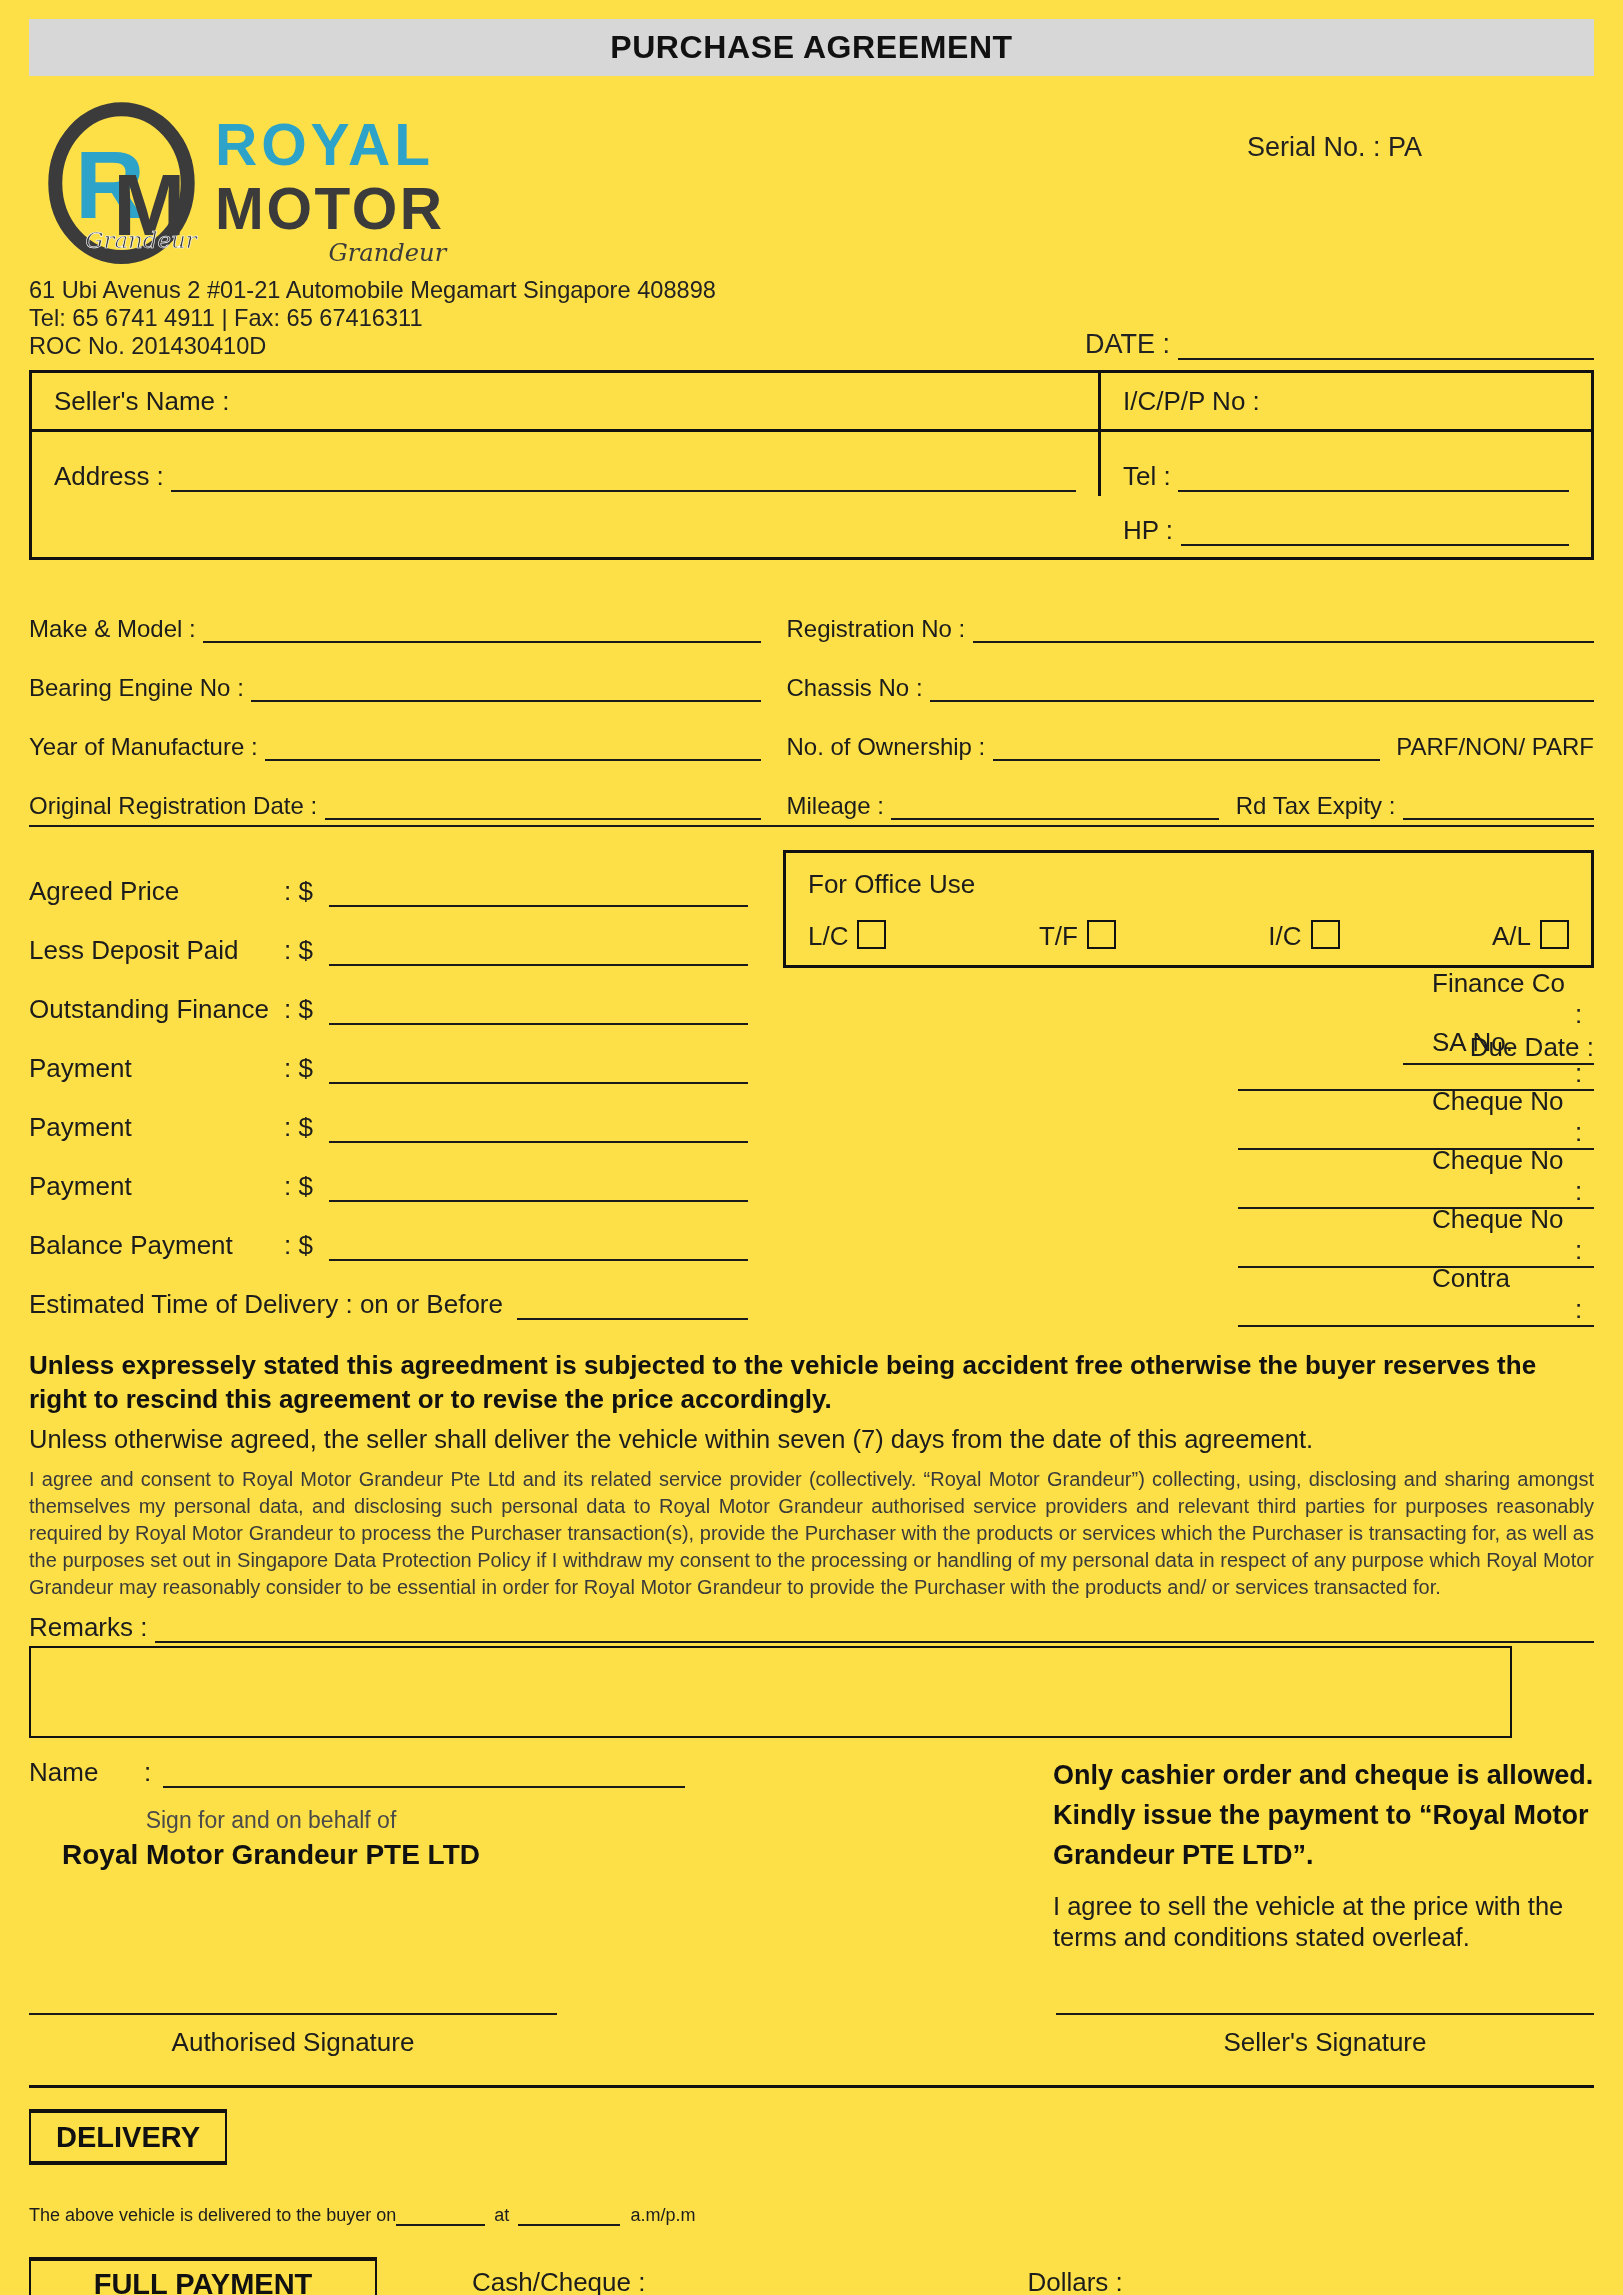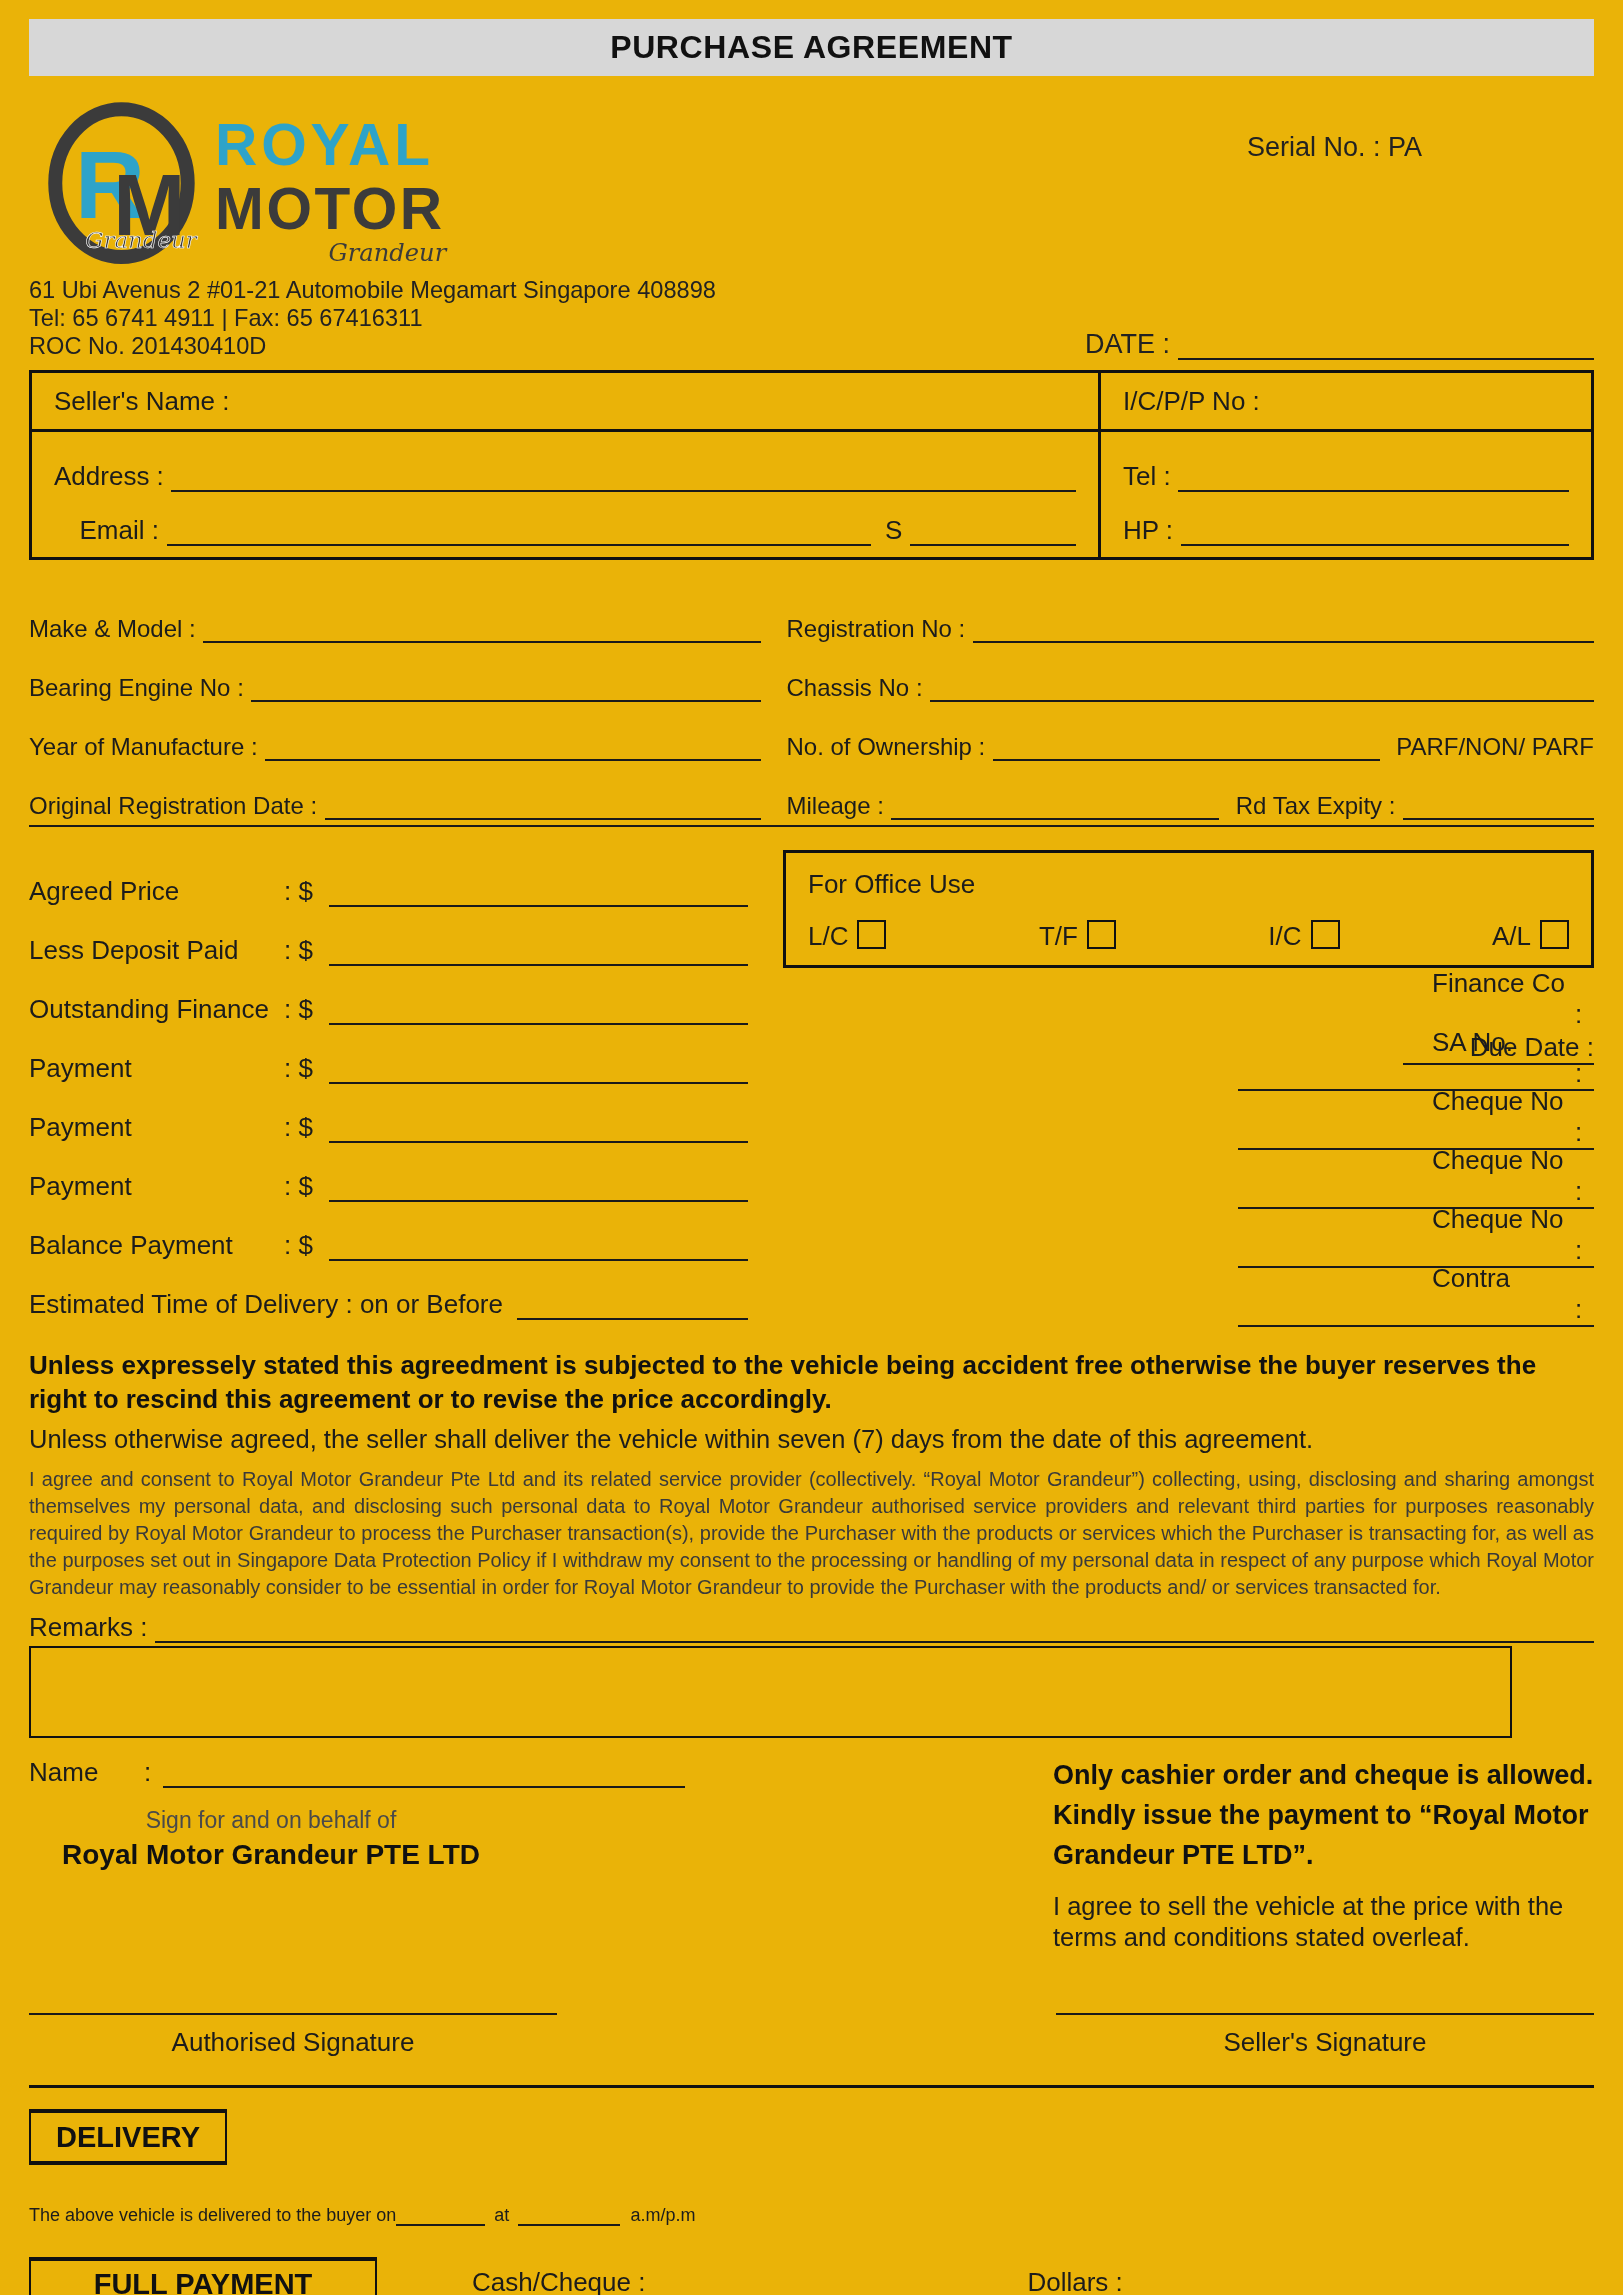--- a/index.html
+++ b/index.html
@@ -1,17 +1,17 @@
 <!DOCTYPE html>
 <html style="font-size:10.2px"><head>
 <meta charset="utf-8">
 <style>
   html,body{margin:0;padding:0;background:#ffffff;}
   .page{
-    position:relative;width:1623px;height:2295px;background:#eab308;
+    position:relative;width:1623px;height:2295px;background:#fde047;
     font-family:"Liberation Sans",sans-serif;color:#1c1c1c;
     box-sizing:border-box;padding:19px 29px 0 29px;overflow:hidden;
   }
   .title-bar{height:57px;background:#d7d7d7;display:flex;align-items:center;justify-content:center;}
   .title-bar .t{font-size:32px;font-weight:bold;letter-spacing:0.6px;color:#111;}
 
   .header-row{display:flex;justify-content:space-between;margin-top:18px;height:177px;}
   .serial{margin-top:38px;margin-right:172px;font-size:27px;color:#222;}
 
   .contact-row{display:flex;justify-content:space-between;margin-top:5.1px;}
@@ -136,30 +136,20 @@
 
   <div class="seller-box">
     <div class="sb-grid-l">
       <div class="sb-cell sb-left sb-r1">
         <span class="lbl">Seller's Name :</span>
       </div>
       <div class="sb-cell sb-left sb-r2">
         <span class="lbl">Address :</span>
         <span class="gap-s"></span>
         <span class="fline"></span>
-      </div>
-      <div class="sb-cell sb-left sb-r3">
-        <span class="gap" style="width:25.5px;"></span>
-        <span class="lbl">Email :</span>
-        <span class="gap-s"></span>
-        <span class="fline"></span>
-        <span class="gap"></span>
-        <span class="lbl">S</span>
-        <span class="gap-s"></span>
-        <span class="fline fixed" style="width:166px;"></span>
       </div>
     </div>
     <div class="sb-grid-r">
       <div class="sb-cell sb-r1">
         <span class="lbl">I/C/P/P No :</span>
       </div>
       <div class="sb-cell sb-r2">
         <span class="lbl">Tel :</span>
         <span class="gap-s"></span>
         <span class="fline"></span>

